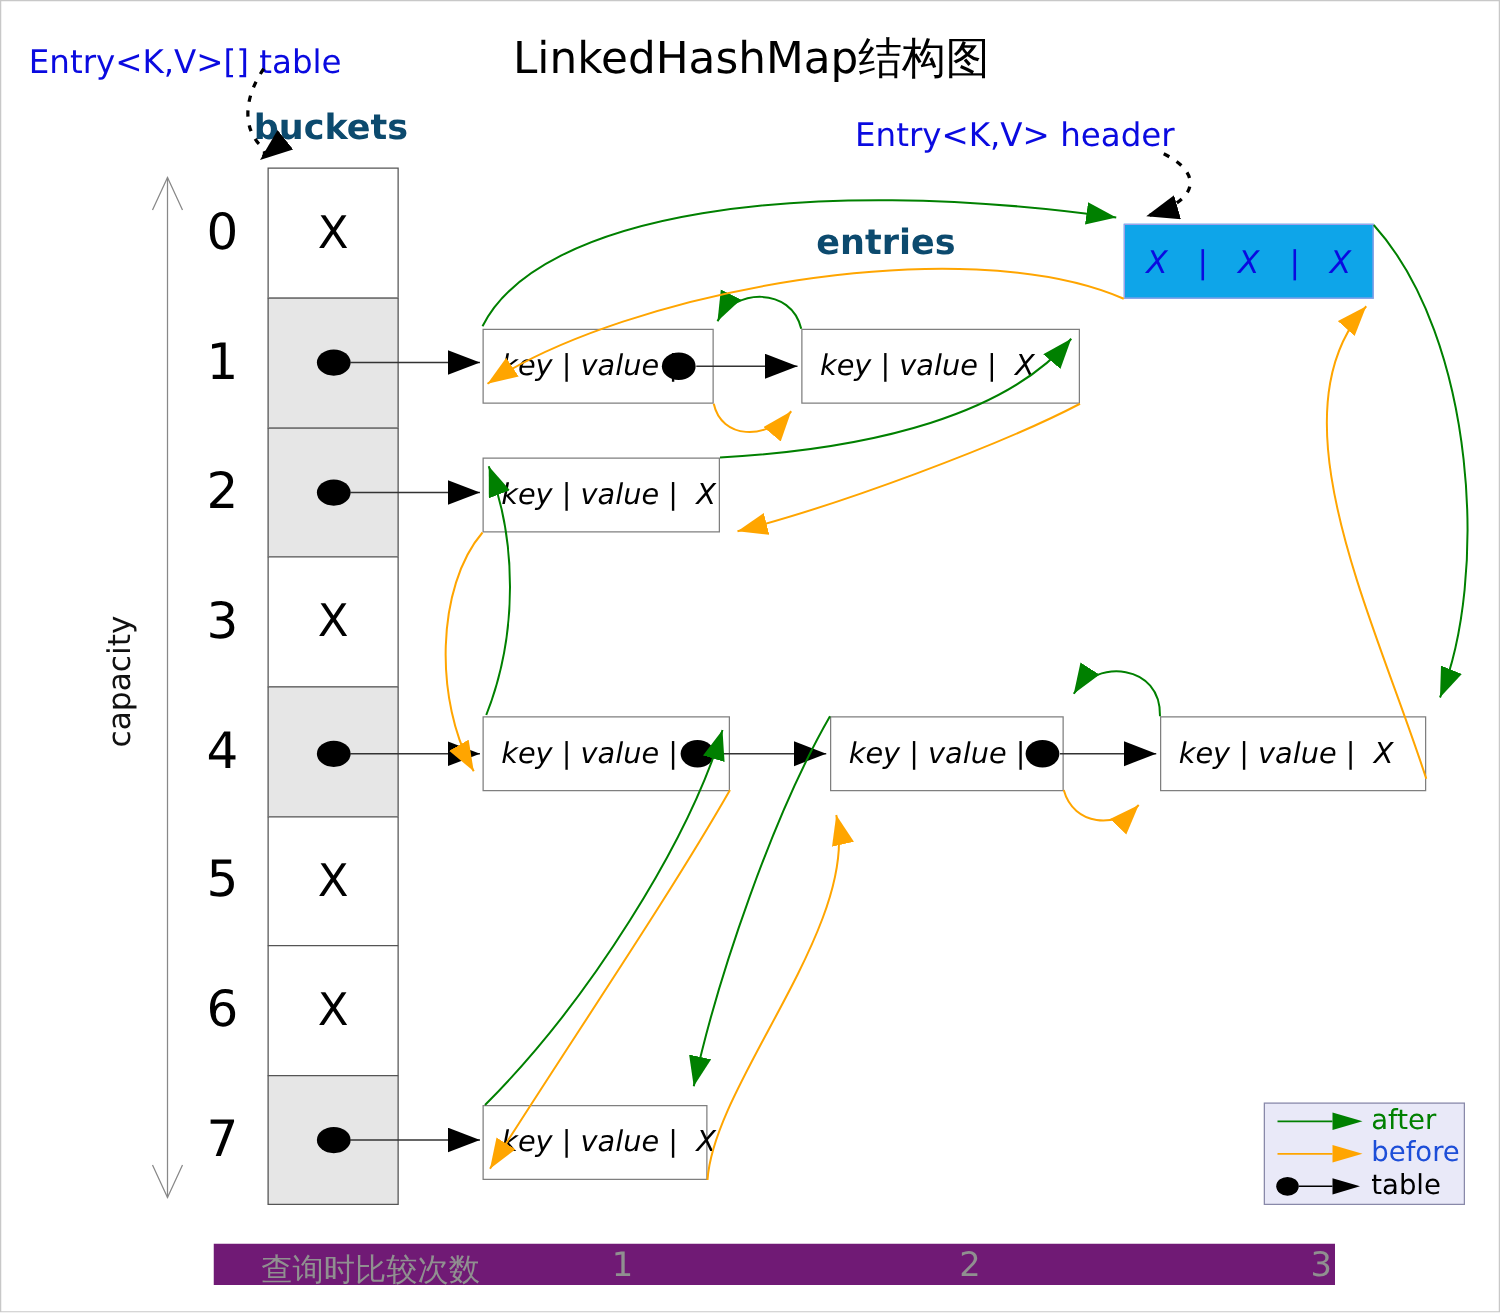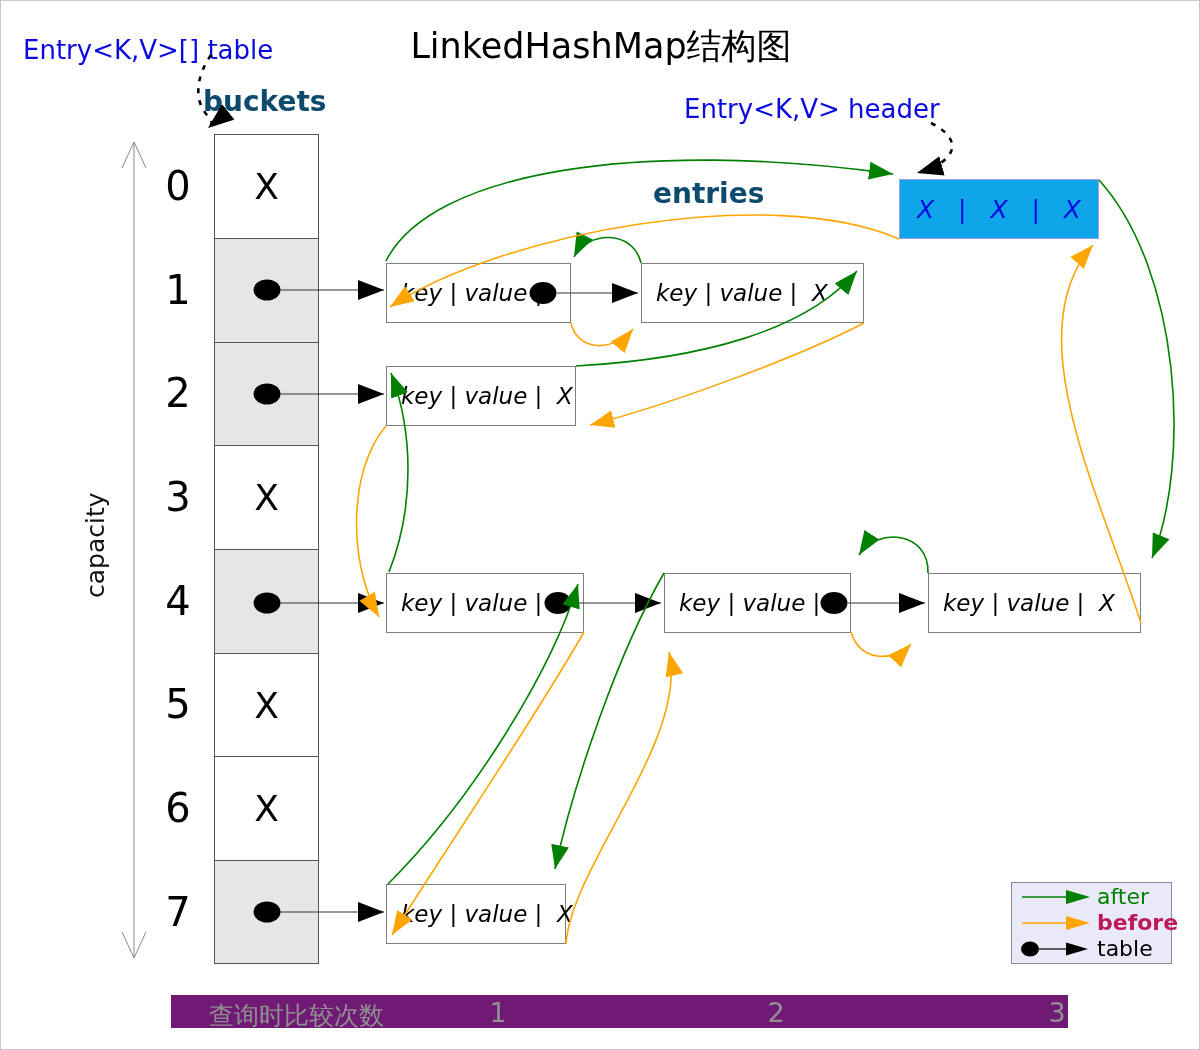--- a/index.html
+++ b/index.html
@@ -29,21 +29,21 @@
   .strip{position:absolute;left:170px;top:994px;width:897px;height:33px;background:#701a75;}
   .strip-label{position:absolute;left:38px;top:4px;font-size:25px;color:#909090;}
   .strip-num{position:absolute;top:2px;width:60px;text-align:center;font-size:27px;color:#909090;}
   .legend{position:absolute;left:1010px;top:881px;width:161px;height:82px;
           background:#e9e9f8;border:1px solid #8989a9;box-sizing:border-box;
           display:flex;flex-direction:column;justify-content:center;padding-left:8px;}
   .legend-row{display:flex;align-items:center;height:26px;}
   .legend-row svg{flex:0 0 auto;}
   .legend-label{font-size:22px;margin-left:5px;line-height:22px;}
   .lg-after{color:#008000;}
-  .lg-before{color:#be185d;font-weight:bold;}
+  .lg-before{color:#1d4ed8;}
   .lg-next{color:#000;}
   svg.overlay{position:absolute;left:0;top:0;pointer-events:none;}
 </style>
 </head>
 <body>
 
 <div class="stage">
 
   <div class="abs title">LinkedHashMap结构图</div>
   <div class="abs blue-label" style="left:22px;top:34px;">Entry&lt;K,V&gt;[] table</div>

